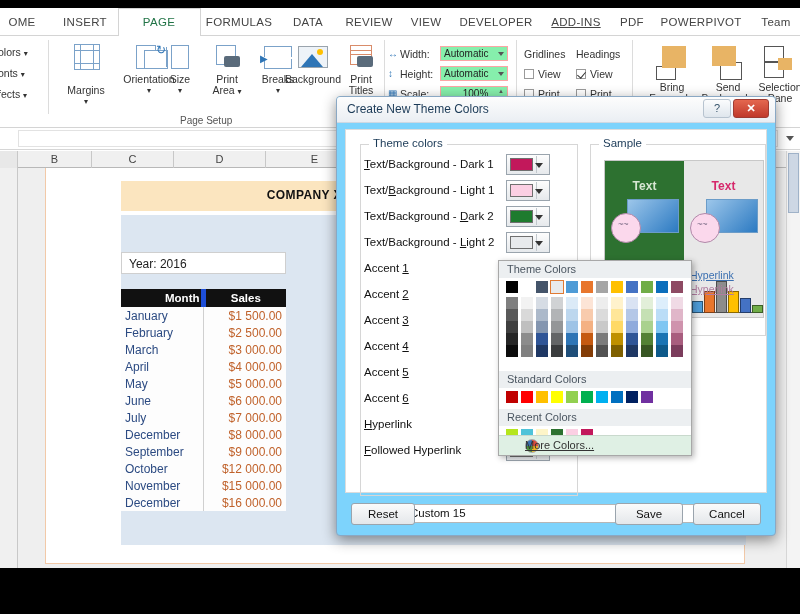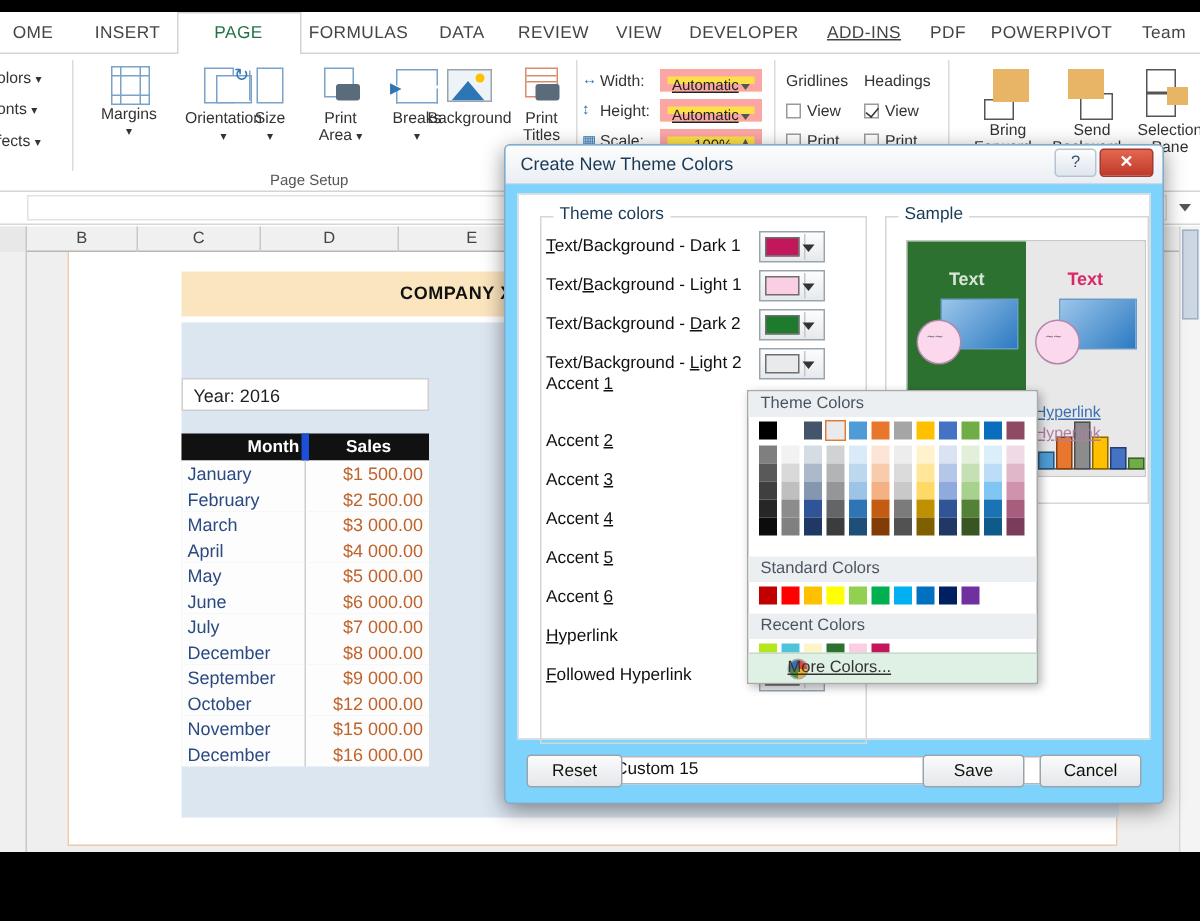--- a/index.html
+++ b/index.html
@@ -33,22 +33,22 @@
   .bigbtn { position:absolute; text-align:center; font-size:10.5px; color:#333; width:62px;}
   .bigbtn .lbl { display:block; line-height:11px; }
   .grp-label { position:absolute; font-size:10px; color:#555; }
   .sep { position:absolute; width:1px; background:#dcdcdc; }
 
   
   .ic { position:absolute; }
 
   
   .fieldlbl{position:absolute;font-size:10.5px;color:#333;}
-  .combobox{position:absolute;border:5px solid #fca5a5;background:#fde047;height:15px;font-size:10px;
-            line-height:14px;padding-left:3px;color:#222;text-decoration:underline;}
+  .combobox{position:absolute;border:1px solid #fca5a5;background:#86efac;height:15px;font-size:10px;
+            line-height:14px;padding-left:3px;color:#222;}
   .combobox .ar{position:absolute;right:3px;top:5px;border-left:3px solid transparent;border-right:3px solid transparent;border-top:4px solid #555;}
   .cbx{position:absolute;width:10px;height:10px;border:1px solid #9a9a9a;background:#fff;}
   .cbx.on::after{content:"";position:absolute;left:2px;top:0px;width:4px;height:7px;border:solid #333;border-width:0 1.4px 1.4px 0;transform:rotate(40deg);}
 
   
   .fbar{position:absolute;left:0;top:120px;width:800px;height:22px;background:#fff;border-bottom:1px solid #d6d6d6;}
   .fbar .fbox{position:absolute;left:18px;top:2px;right:22px;height:17px;background:#fff;border:1px solid #e2e2e2;}
   .fbar .fdrop{position:absolute;right:6px;top:8px;border-left:4px solid transparent;border-right:4px solid transparent;border-top:5px solid #555;}
 
   
@@ -166,21 +166,21 @@
       </div>
       <div class="sep" style="left:48px;top:4px;height:74px;"></div>
 
       <div class="bigbtn" style="left:55px;top:8px;">
         <span class="ic" style="left:19px;top:0;width:26px;height:26px;border:1.4px solid #7ba2c9;background:#fff;">
           <span style="position:absolute;left:5px;top:-1px;bottom:-1px;width:1px;background:#7ba2c9;"></span>
           <span style="position:absolute;right:5px;top:-1px;bottom:-1px;width:1px;background:#7ba2c9;"></span>
           <span style="position:absolute;top:5px;left:-1px;right:-1px;height:1px;background:#7ba2c9;"></span>
           <span style="position:absolute;bottom:5px;left:-1px;right:-1px;height:1px;background:#7ba2c9;"></span>
         </span>
-        <span class="lbl" style="margin-top:27px">Margins</span>
+        <span class="lbl" style="margin-top:41px">Margins</span>
         <span class="lbl" style="font-size:8px;">▾</span>
       </div>
 
       <div class="bigbtn" style="left:118px;top:8px;">
         <span class="ic" style="left:18px;top:1px;width:20px;height:24px;border:1.3px solid #7ba2c9;background:#fff;"></span>
         <span class="ic" style="left:26px;top:6px;width:24px;height:19px;border:1.3px solid #7ba2c9;background:#fff;"></span>
         <span class="ic" style="left:38px;top:-1px;color:#2e75b6;font-size:12px;">↻</span>
         <span class="lbl" style="margin-top:30px">Orientation</span>
         <span class="lbl" style="font-size:8px;">▾</span>
       </div>
@@ -384,21 +384,21 @@
     <div class="body">
 
       <div class="fset" style="left:14px;top:14px;width:218px;height:352px;">
         <div class="fleg">Theme colors</div>
       </div>
 
       <div class="crow" style="top:28px;"><u>T</u>ext/Background - Dark 1</div>
       <div class="crow" style="top:54px;">Text/<u>B</u>ackground - Light 1</div>
       <div class="crow" style="top:80px;">Text/Background - <u>D</u>ark 2</div>
       <div class="crow" style="top:106px;">Text/Background - <u>L</u>ight 2</div>
-      <div class="crow" style="top:120px;">Accent <u>1</u></div>
+      <div class="crow" style="top:132px;">Accent <u>1</u></div>
       <div class="crow" style="top:158px;">Accent <u>2</u></div>
       <div class="crow" style="top:184px;">Accent <u>3</u></div>
       <div class="crow" style="top:210px;">Accent <u>4</u></div>
       <div class="crow" style="top:236px;">Accent <u>5</u></div>
       <div class="crow" style="top:262px;">Accent <u>6</u></div>
       <div class="crow" style="top:288px;"><u>H</u>yperlink</div>
       <div class="crow" style="top:314px;"><u>F</u>ollowed Hyperlink</div>
 
       <div class="swbtn" style="left:160px;top:24px;">
         <span class="sw" style="background:#c2185b;"></span>

